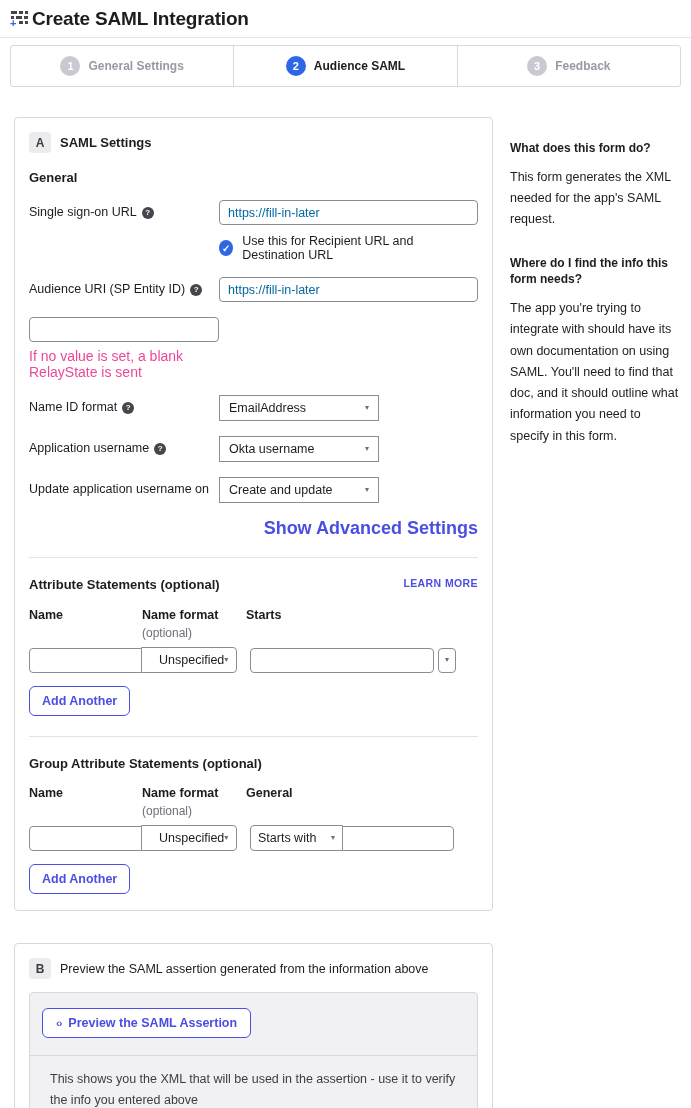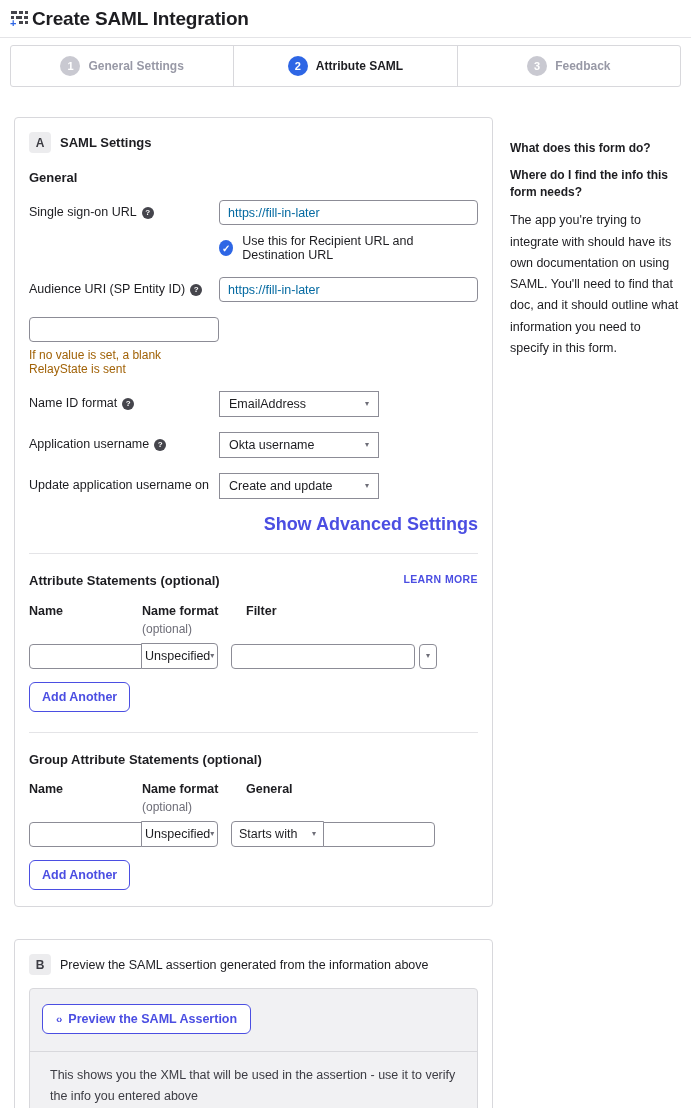--- a/index.html
+++ b/index.html
@@ -31,36 +31,36 @@
   .badge { width: 22px; height: 21px; border-radius: 4px; background: #ececee; color: #3c3c43; font-size: 12px; font-weight: bold; display: flex; align-items: center; justify-content: center; }
   .section-title { font-size: 13px; font-weight: bold; }
   .sub-heading { font-size: 13px; font-weight: bold; margin-bottom: 15px; }
   
   .frow { display: grid; grid-template-columns: 190px 1fr; margin-bottom: 15px; }
   .flabel { padding-top: 5px; font-size: 12.5px; }
   .info-icon { display: inline-flex; width: 12px; height: 12px; border-radius: 50%; background: #45454c; color: #fff; font-size: 8px; font-weight: bold; align-items: center; justify-content: center; vertical-align: 1px; margin-left: 5px; cursor: pointer; }
   .tinput { width: 100%; height: 25px; border: 1px solid #8c8c96; border-radius: 4px; padding: 0 8px; font-size: 12.5px; font-family: "Liberation Sans", sans-serif; color: #0369a1; background: #fff; }
   .check-row { display: flex; align-items: center; gap: 9px; margin-top: 9px; }
   .checkbox { width: 16px; height: 16px; border-radius: 50%; background: #2e66e5; color: #fff; font-size: 10px; font-weight: bold; display: flex; align-items: center; justify-content: center; cursor: pointer; }
-  .hint { font-size: 12px; color: #a16207; margin-top: 6px; }
+  .hint { font-size: 14px; color: #ec4899; margin-top: 6px; }
   .select { width: 160px; height: 26px; border: 1px solid #8c8c96; border-radius: 0; background: #fff; display: flex; align-items: center; justify-content: space-between; padding: 0 9px; font-size: 12.5px; cursor: pointer; }
   .caret { color: #6e6e78; font-size: 8px; line-height: 1; }
   .advanced-row { text-align: right; margin: 10px 0 18px; }
   .link { color: #4b4ee2; font-weight: bold; font-size: 18px; text-decoration: none; cursor: pointer; }
   .divider { border-top: 1px solid #e4e4e7; margin: 0 0 19px; }
   
   .attr-head-row { display: flex; align-items: flex-start; justify-content: space-between; margin-bottom: 16px; }
   .learn-more { color: #4b4ee2; font-size: 10.5px; font-weight: bold; letter-spacing: 0.4px; cursor: pointer; }
   .cols { display: flex; font-size: 12.5px; font-weight: bold; }
   .cols .c1 { width: 113px; }
   .cols .c2 { width: 104px; }
   .optional-note { font-size: 12px; font-weight: normal; color: #6e6e78; margin-top: 4px; }
   .attr-row { display: flex; align-items: center; margin-top: 7px; }
   .attr-row .name-in { width: 113px; border-radius: 4px 0 0 4px; }
-  .attr-row .fmt-select { width: 77px; margin-left: -1px; border-radius: 0 4px 4px 0; padding: 0 3px; }
+  .attr-row .fmt-select { width: 96px; margin-left: -1px; border-radius: 0 4px 4px 0; padding: 0 17px; }
   .attr-row .val-in { width: 184px; margin-left: 13px; }
   .combo-btn { width: 18px; height: 25px; margin-left: 4px; border: 1px solid #8c8c96; border-radius: 4px; background: #fff; display: flex; align-items: center; justify-content: center; cursor: pointer; }
   .filter-select { width: 93px; margin-left: 13px; padding: 0 7px; border-radius: 4px 0 0 4px; }
   .filter-in { width: 112px; margin-left: -1px; border-radius: 0 4px 4px 0; }
   .btn-outline { display: inline-block; background: #fff; border: 1px solid #4b4ee2; border-radius: 6px; color: #4b4ee2; font-size: 12.5px; font-weight: bold; padding: 7px 12px; margin-top: 13px; cursor: pointer; font-family: "Liberation Sans", sans-serif; text-align: center; }
   .gap20 { height: 20px; }
   
   .card-b { margin-top: 32px; }
   .b-title { font-size: 12.5px; }
   .preview-panel { margin-top: 13px; border: 1px solid #d8d8dc; border-radius: 4px; background: #f1f1f3; }
@@ -91,21 +91,21 @@
   <h1 class="page-title">Create SAML Integration</h1>
 </div>
 
 <div class="stepper">
   <div class="step">
     <span class="step-circle">1</span>
     <span class="step-label">General Settings</span>
   </div>
   <div class="step active">
     <span class="step-circle">2</span>
-    <span class="step-label">Attribute SAML</span>
+    <span class="step-label">Audience SAML</span>
   </div>
   <div class="step">
     <span class="step-circle">3</span>
     <span class="step-label">Feedback</span>
   </div>
 </div>
 
 <div class="main">
   <div class="left-col">
 
@@ -176,21 +176,21 @@
 
       
       <div class="attr-head-row">
         <span class="section-title">Attribute Statements (optional)</span>
         <span class="learn-more">LEARN MORE</span>
       </div>
       <div class="cols">
         <div class="c1">Name</div>
         <div class="c2"><span>Name format</span>
           <div class="optional-note">(optional)</div></div>
-        <div>Filter</div>
+        <div>Starts</div>
       </div>
       <div class="attr-row">
         <input class="tinput name-in" type="text" style="">
         <div class="select fmt-select">
           <span>Unspecified</span>
           <span class="caret">▾</span>
         </div>
         <input class="tinput val-in" type="text" style="">
         <span class="combo-btn">
             <span class="caret">▾</span>
@@ -237,16 +237,17 @@
           </button>
         </div>
         <div class="preview-desc">This shows you the XML that will be used in the assertion - use it to verify the info you entered above</div>
       </div>
 
     </div>
   </div>
 
   <div class="help-col">
     <h4>What does this form do?</h4>
+    <p>This form generates the XML needed for the app's SAML request.</p>
     <h4>Where do I find the info this form needs?</h4>
     <p>The app you're trying to integrate with should have its own documentation on using SAML. You'll need to find that doc, and it should outline what information you need to specify in this form.</p>
   </div>
 </div>
 
 </body></html>

